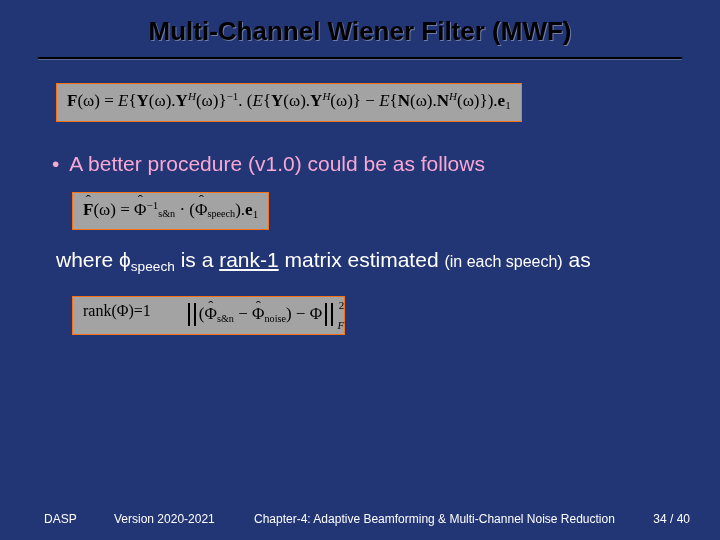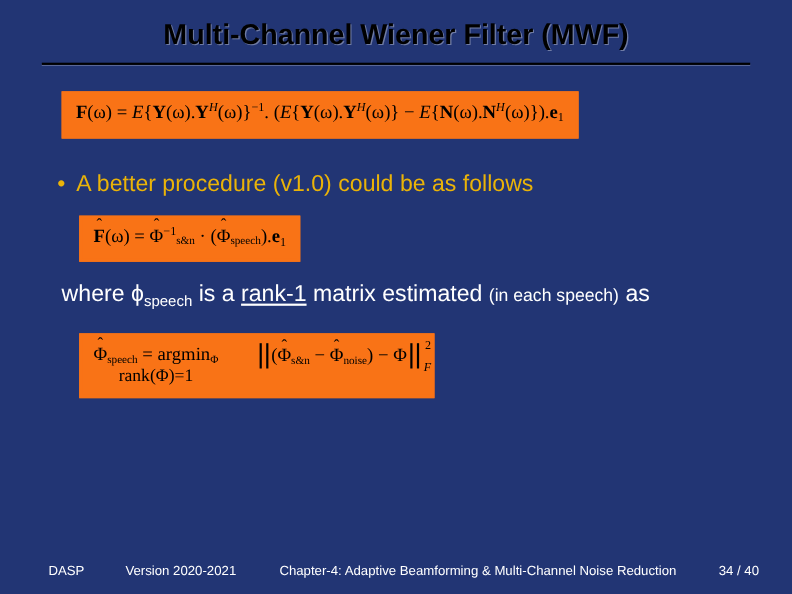--- a/index.html
+++ b/index.html
@@ -33,34 +33,34 @@
     margin: 10px 38px 0 38px;
     border: none;
     border-top: 2px solid #000;
     box-shadow: 0 1px 0 rgba(255,255,255,0.25);
   }
   .body {
     padding: 24px 44px 0 44px;
   }
   .eq-box {
     display: inline-block;
-    background: #f97316;
-    border: 3px solid #f97316;
+    background: #a3a3a3;
+    border: 1px solid #f97316;
     padding: 6px 10px 8px 10px;
     color: #000;
     font-family: "Times New Roman", serif;
     font-size: 17px;
     line-height: 1.2;
     white-space: nowrap;
   }
   .eq1 { margin-left: 12px; }
   .bullet {
     margin: 30px 0 0 8px;
     font-size: 21px;
-    color: #eab308;
+    color: #f9a8d4;
   }
   .bullet .dot { margin-right: 10px; }
   .eq2-wrap { margin: 16px 0 0 28px; }
   .where-line {
     margin: 18px 0 0 12px;
     font-size: 21px;
     color: #fff;
   }
   .sub { font-size: 0.65em; vertical-align: -0.3em; }
   .sup { font-size: 0.65em; vertical-align: 0.55em; }
@@ -157,21 +157,20 @@
     </div>
 
     <div class="where-line">
       <span>where </span><span>ϕ</span><span class="sub">speech</span><span> is a </span><span class="u">rank-1</span><span> matrix estimated </span><span class="sm">(in each speech)</span><span> as</span>
     </div>
 
     <div class="eq3-wrap">
       <span class="eq-box eq3">
         <span class="left">
           <span class="left-inner">
-            <span><span class="hat">Φ</span><span class="phi-sub">speech</span> = argmin<span class="phi-sub">Φ</span></span>
             <div class="rank">rank(Φ)=1</div>
           </span>
         </span>
         <span class="right norm-outer">
           <span class="norm-bar"><span class="norm-bar">(<span class="hat">Φ</span><span class="phi-sub">s&amp;n</span> − <span class="hat">Φ</span><span class="phi-sub">noise</span>) − Φ</span></span>
           <span class="norm-sup2">2</span>
           <span class="norm-sub">F</span>
         </span>
       </span>
     </div>

